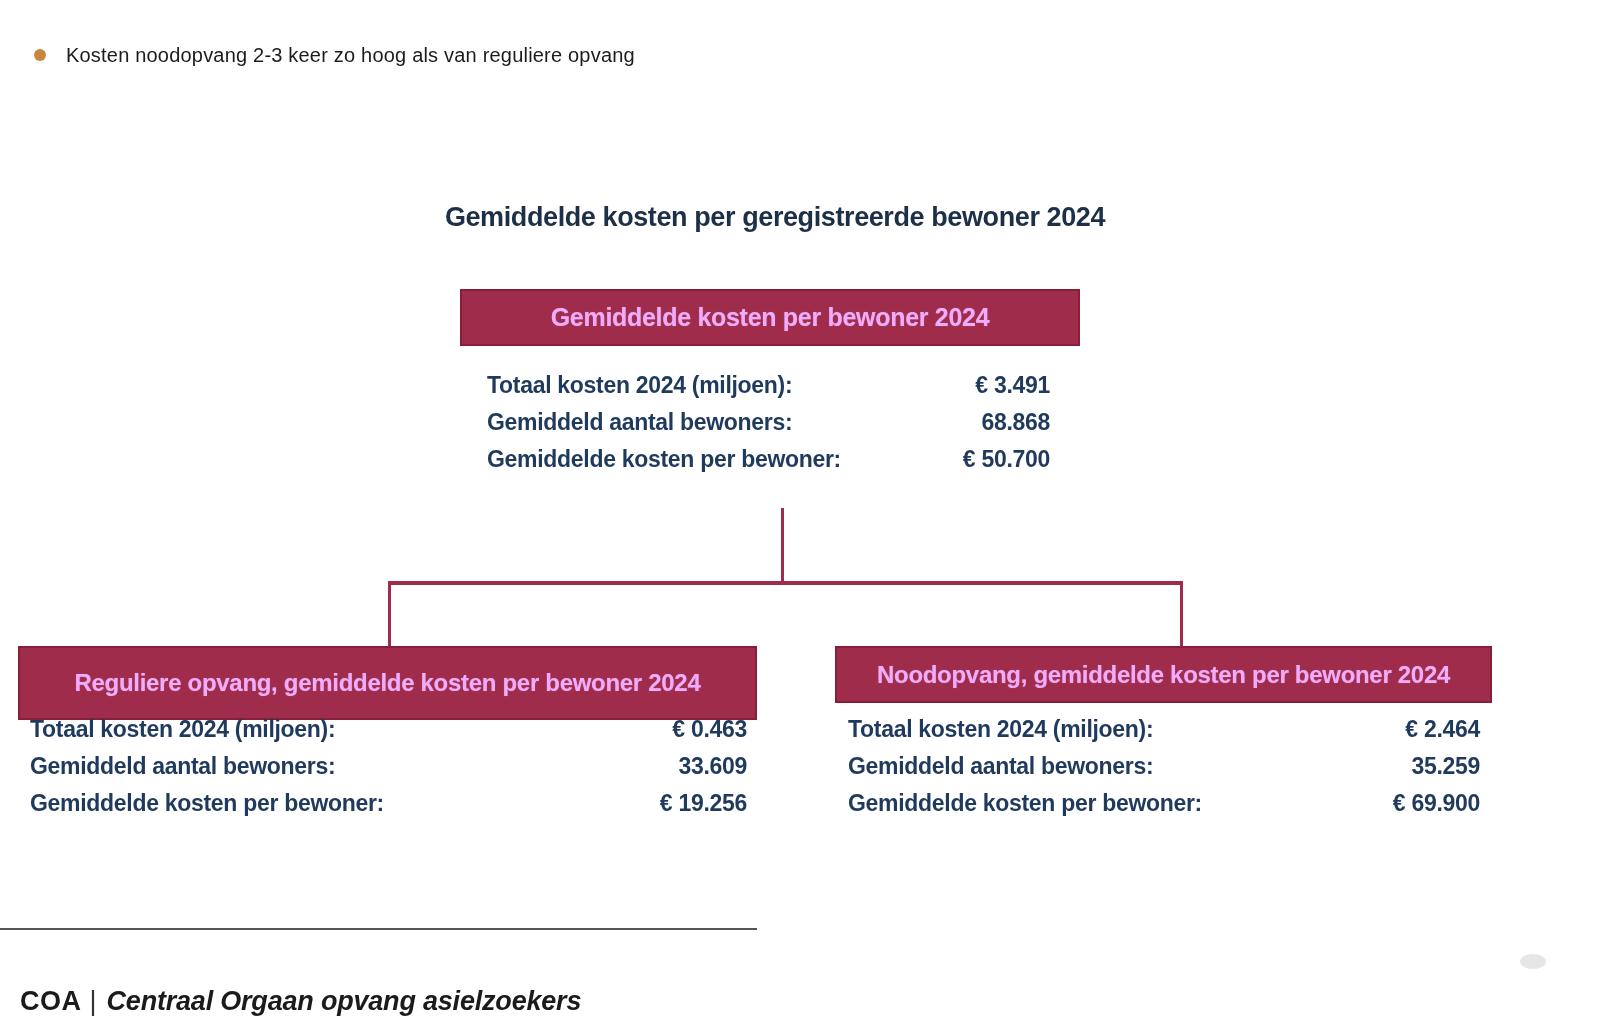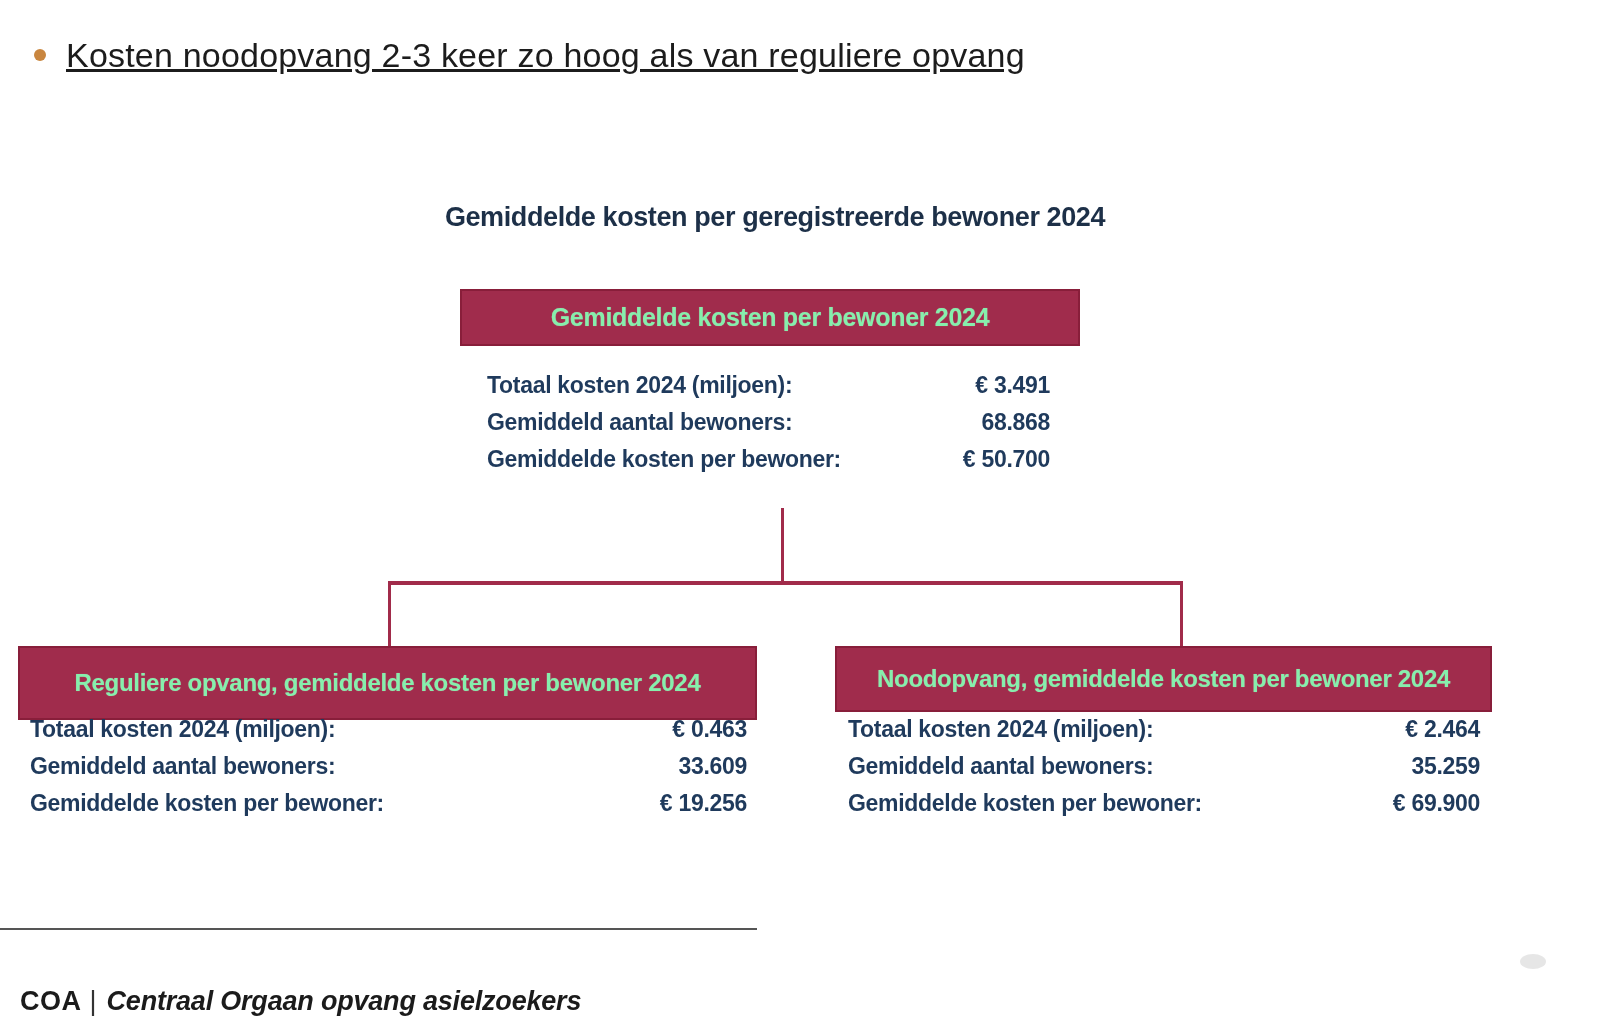--- a/index.html
+++ b/index.html
@@ -11,43 +11,43 @@
     font-family:"Liberation Sans",sans-serif;
     overflow:hidden;
   }
   
   .bullet-row{position:absolute;left:28px;display:flex;align-items:flex-start;}
   .bullet-dot{
     width:12px;height:12px;border-radius:50%;
     background:#c9863f;margin:11px 20px 0 6px;flex:0 0 auto;
   }
   .bullet-text{
-    font-size:34px;line-height:34px;color:#1c1c1c;
-    letter-spacing:0.2px;white-space:nowrap;text-decoration:underline;
+    font-size:20px;line-height:34px;color:#1c1c1c;
+    letter-spacing:0.2px;white-space:nowrap;
   }
   
   .diagram-title{
     position:absolute;left:410px;top:202px;width:730px;
     text-align:center;
     font-size:27px;font-weight:700;color:#1d3048;
     letter-spacing:-0.4px;
   }
   
   .node-header{
     position:absolute;
     background:#a02c4c;border:2px solid #881e3a;
     box-sizing:border-box;
-    color:#86efac;font-weight:700;
+    color:#f0abfc;font-weight:700;
     display:flex;align-items:center;justify-content:center;
     letter-spacing:-0.3px;
     text-shadow:0 0 1px rgba(255,255,255,.35);
   }
   .root-header{left:460px;top:289px;width:620px;height:57px;font-size:25px;}
   .left-header{left:18px;top:646px;width:739px;height:74px;font-size:24px;}
-  .right-header{left:835px;top:646px;width:657px;height:66px;font-size:24px;}
+  .right-header{left:835px;top:646px;width:657px;height:57px;font-size:24px;}
   .node-rows{position:absolute;}
   .root-rows{left:487px;top:372px;width:563px;}
   .left-rows{left:30px;top:716px;width:717px;}
   .right-rows{left:848px;top:716px;width:632px;}
   .data-row{
     display:flex;justify-content:space-between;align-items:baseline;
     height:37px;
     font-size:23px;font-weight:700;color:#1f3a5c;letter-spacing:-0.3px;
   }
   .data-row .val{text-align:right;}

